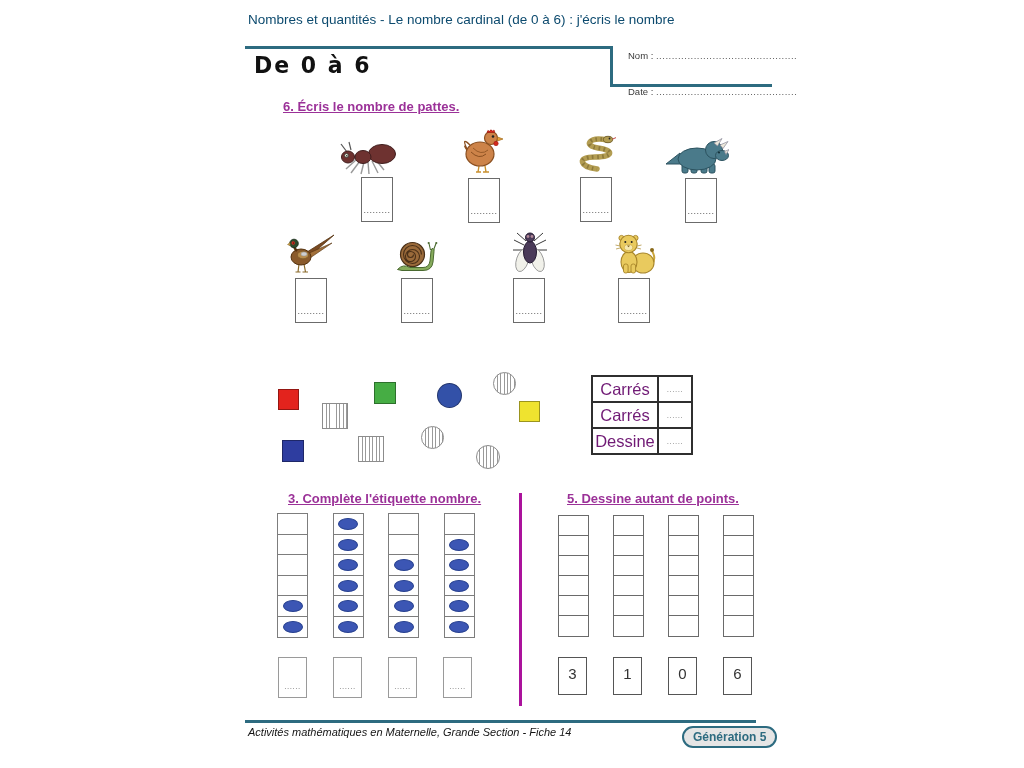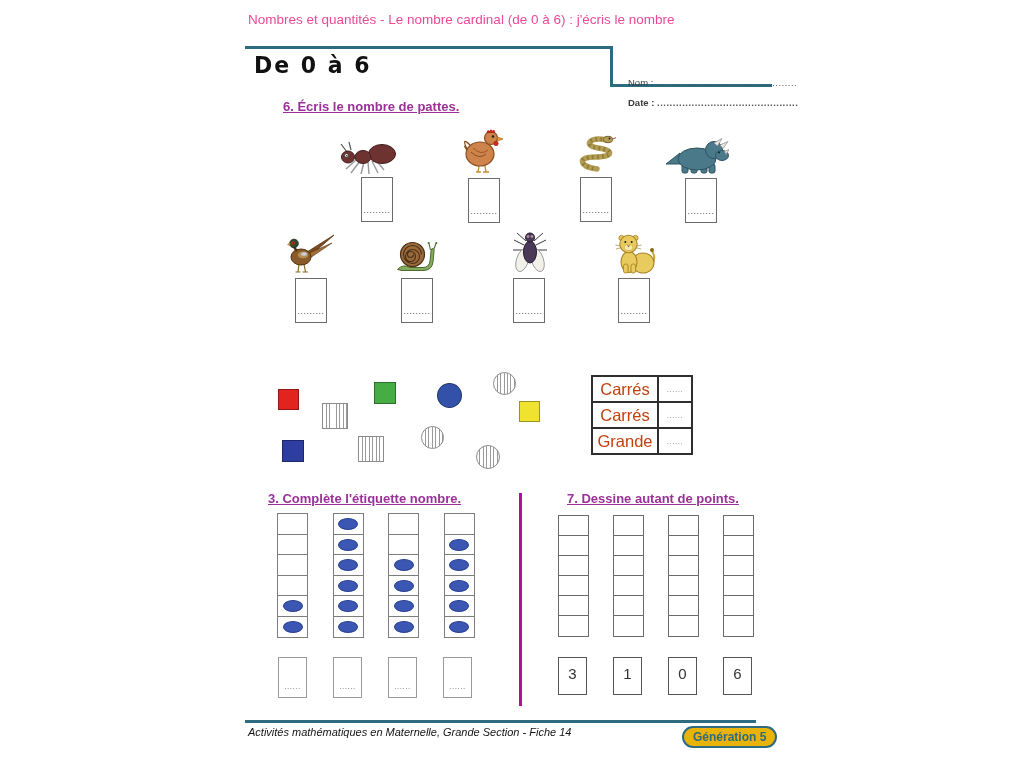--- a/index.html
+++ b/index.html
@@ -3,36 +3,36 @@
 <meta charset="utf-8">
 <style>
   html,body{margin:0;padding:0;background:#fff;}
   *{box-sizing:border-box;}
   #page{position:relative;width:1024px;height:768px;background:#fff;
         font-family:"Liberation Sans", sans-serif;overflow:hidden;}
 
   .abs{position:absolute;}
 
   
-  #main-title{left:248px;top:12px;font-size:13.5px;color:#ec4899;}
+  #main-title{left:248px;top:12px;font-size:13.5px;color:#0c4a6e;}
   #top-line{left:245px;top:46px;width:367px;height:3px;background:var(--teal,#2d6b80);}
   #sheet-label{left:254px;top:52px;font-size:22px;font-weight:800;color:#111;
                font-family:"DejaVu Sans", sans-serif;letter-spacing:2px;transform:scaleY(1.08);}
   #nd-vline{left:610px;top:46px;width:3px;height:41px;background:var(--teal,#2d6b80);}
   #nd-bline{left:610px;top:84px;width:162px;height:3px;background:var(--teal,#2d6b80);}
-  .nd-row{left:628px;font-size:9.5px;color:#3a3a3a;white-space:nowrap;margin-top:27px;}
+  .nd-row{left:628px;font-size:9.5px;color:#3a3a3a;white-space:nowrap;}
   .nd-row .dots{color:#555;letter-spacing:0.5px;}
-  #nom-row{top:50px;} #date-row{top:70px;font-weight:bold;}
+  #nom-row{top:50px;} #date-row{top:86px;}
 
   
   .sec-title{font-size:13px;font-weight:bold;color:var(--purple,#9b3198);
              text-decoration:underline;white-space:nowrap;}
   #s1-title{left:283px;top:99px;}
   #s2-title{left:283px;top:347px;}
-  #s3-title{left:268px;top:491px;}
+  #s3-title{left:288px;top:491px;}
   #s4-title{left:567px;top:491px;}
 
   
   .ansbox{width:32px;height:45px;border:1.5px solid #6b6b6b;background:#fff;
           display:flex;align-items:flex-end;justify-content:center;}
   .ansbox .dots{font-size:9px;color:#555;letter-spacing:0.5px;padding-bottom:6px;}
   .bx1{left:361px;top:177px;} .bx2{left:468px;top:178px;}
   .bx3{left:580px;top:177px;} .bx4{left:685px;top:178px;}
   .bx5{left:295px;top:278px;} .bx6{left:401px;top:278px;}
   .bx7{left:513px;top:278px;} .bx8{left:618px;top:278px;}
@@ -47,21 +47,21 @@
   .shape.solid{border:1px solid rgba(0,0,0,.35);}
   .shape.circle{border-radius:50%;}
   .shape.striped{border:1.5px solid #8c8c8c;
      background:repeating-linear-gradient(90deg,#ffffff 0px,#ffffff 2.5px,#9a9a9a 2.5px,#9a9a9a 3.5px);}
 
   
   #count-table{left:591px;top:375px;border:1.5px solid #2f2f2f;background:#fff;
                display:grid;grid-template-columns:66px 34px;}
   #count-table .tcell{border:1px solid #2f2f2f;height:26px;display:flex;
                       align-items:center;justify-content:center;}
-  #count-table .tlabel{font-size:16.5px;color:#c2410c;}
+  #count-table .tlabel{font-size:16.5px;color:#701a75;}
   #count-table .tdots{font-size:8px;color:#777;letter-spacing:0.5px;}
 
   
   .towers{display:flex;}
   #s3-towers{left:277px;top:513px;gap:24.5px;}
   #s4-towers{left:558px;top:515px;gap:24px;}
   .tower{display:flex;flex-direction:column;width:31px;}
   .cell{width:31px;border:1.5px solid #7d7d7d;background:#fff;
         display:flex;align-items:center;justify-content:center;}
   #s3-towers .cell{height:22px;}
@@ -83,21 +83,21 @@
   .numbox span{font-size:15px;color:#333;margin-top:-6px;}
 
   
   #divider{left:519px;top:493px;width:3px;height:213px;background:var(--magenta,#ab129c);}
 
   
   #footer-line{left:245px;top:720px;width:511px;height:2.5px;background:var(--teal,#2d6b80);}
   #footer-text{left:248px;top:726px;font-size:11px;color:#141414;font-style:italic;}
   #gen-badge{left:682px;top:726px;border:2px solid var(--teal,#2d6b80);border-radius:12px;
              padding:2px 9px;font-size:12px;font-weight:bold;color:var(--teal,#2d6b80);
-             background:#eab308;white-space:nowrap;}
+             background:#e5e5e5;white-space:nowrap;}
 </style>
 </head>
 <body>
 
 <div id="page">
 
   <div class="abs" id="main-title">Nombres et quantités - Le nombre cardinal (de 0 à 6) : j'écris le nombre</div>
   <div class="abs" id="top-line"></div>
   <div class="abs" id="sheet-label">De 0 à 6</div>
   <div class="abs" id="nd-vline"></div>
@@ -280,21 +280,21 @@
       <div class="shape square striped" style="left: 358px; top: 436px; width: 26px; height: 26px;"></div>
       <div class="shape circle striped" style="left: 421px; top: 426px; width: 23px; height: 23px;"></div>
       <div class="shape circle striped" style="left: 476px; top: 445px; width: 24px; height: 24px;"></div>
     </div>
 
   <div class="abs" id="count-table">
     <div class="tcell tlabel">Carrés</div>
     <div class="tcell tdots">......</div>
     <div class="tcell tlabel">Carrés</div>
     <div class="tcell tdots">......</div>
-    <div class="tcell tlabel">Grande</div>
+    <div class="tcell tlabel">Dessine</div>
     <div class="tcell tdots">......</div>
   </div>
 
   <div class="abs sec-title" id="s3-title">3. Complète l'étiquette nombre.</div>
   <div class="abs towers" id="s3-towers">
       <div class="tower">
         <div class="cell"></div>
         <div class="cell"></div>
         <div class="cell"></div>
         <div class="cell"></div>
@@ -370,21 +370,21 @@
       <div class="s3ans">
         <span class="dots">......</span>
       </div>
       <div class="s3ans">
         <span class="dots">......</span>
       </div>
     </div>
 
   <div class="abs" id="divider"></div>
 
-  <div class="abs sec-title" id="s4-title">7. Dessine autant de points.</div>
+  <div class="abs sec-title" id="s4-title">5. Dessine autant de points.</div>
   <div class="abs towers" id="s4-towers">
       <div class="tower">
         <div class="cell"></div>
         <div class="cell"></div>
         <div class="cell"></div>
         <div class="cell"></div>
         <div class="cell"></div>
         <div class="cell"></div>
       </div>
       <div class="tower">

